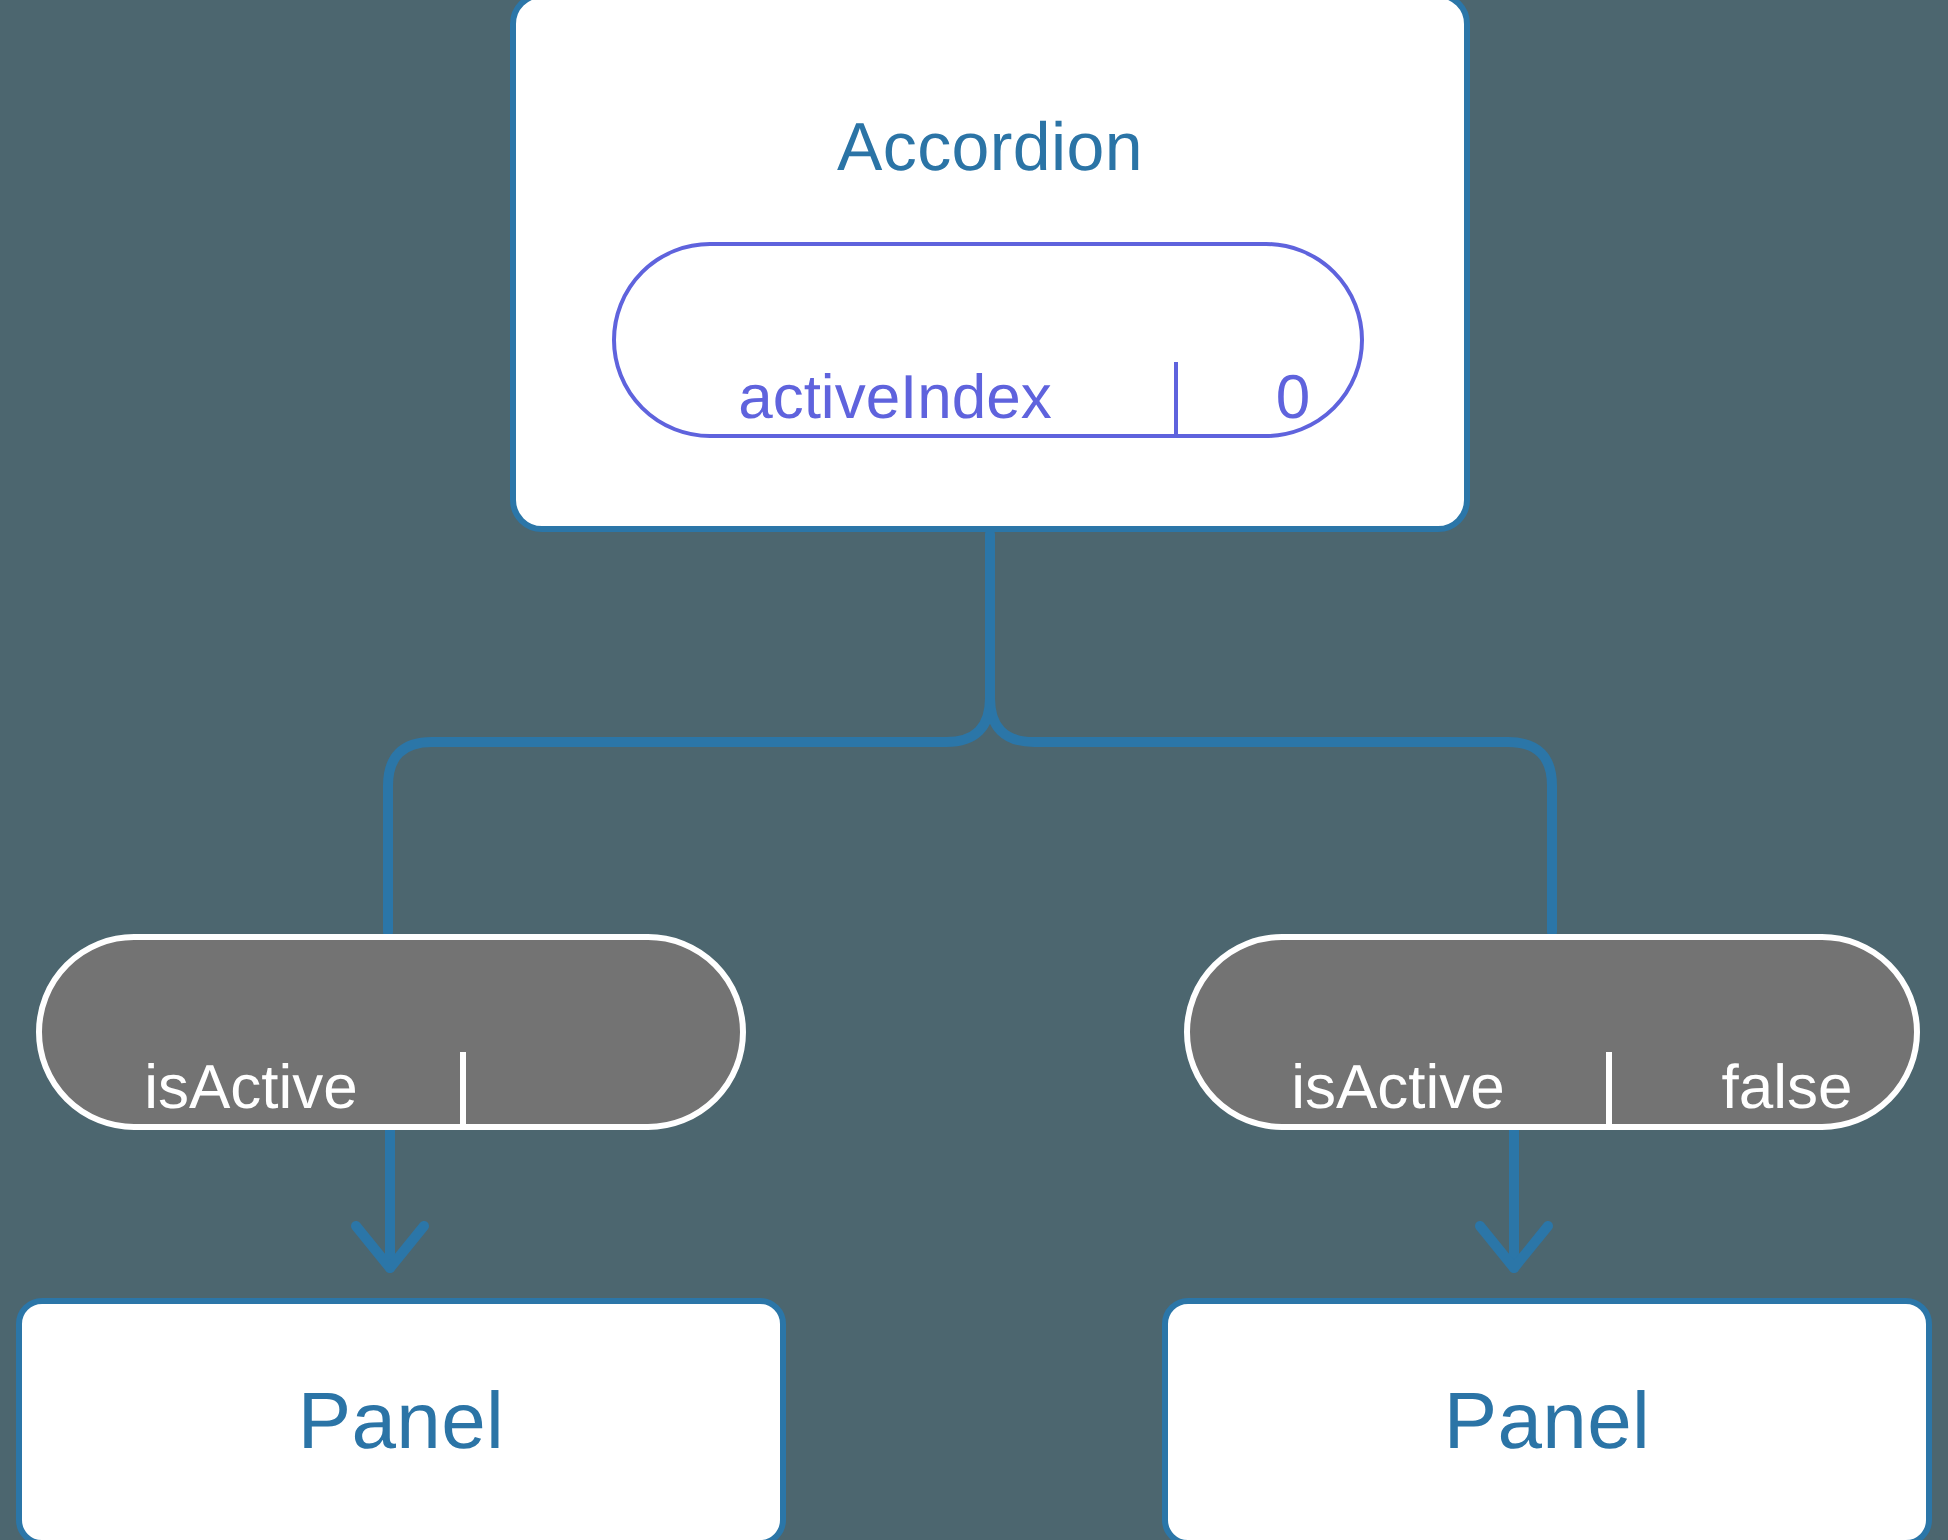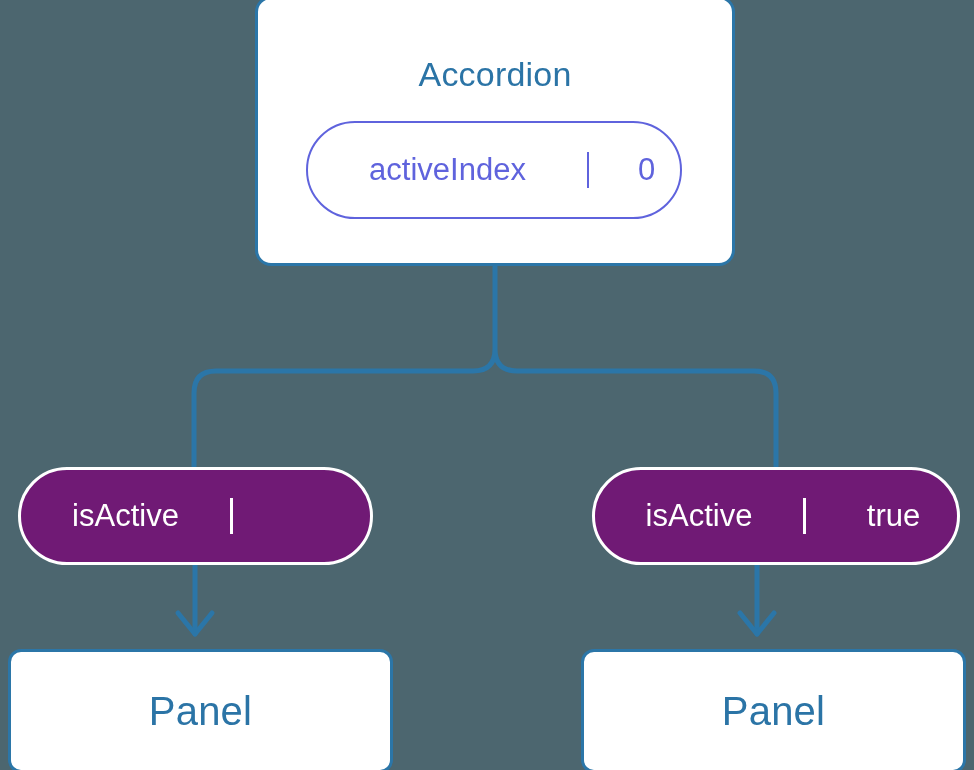--- a/index.html
+++ b/index.html
@@ -71,21 +71,21 @@
   #panel-left  { left: 8px; }
   #panel-right { left: 581px; }
   .panel-card .card-title {
     font-size: 40px;
   }
 
   
   .pill {
     position: absolute;
     display: flex;
-    align-items: center;
+    align-items: flex-end;
     box-sizing: border-box;
     z-index: 2;
     overflow: hidden;
     gap: 24px;
   }
   .pill .pill-key,
   .pill .pill-val {
     display: flex;
     align-items: center;
     justify-content: center;
@@ -112,21 +112,21 @@
   .pill-outline .pill-val {
     flex: 1;
     color: #5f63dd;
     font-size: 31px;
   }
 
   
   .pill-filled {
     top: 467px;
     height: 98px;
-    background: #701a75;
+    background: #737373;
     border: 3px solid #ffffff;
     border-radius: 49px;
   }
   .pill-filled .pill-key,
   .pill-filled .pill-val {
     color: #ffffff;
     font-size: 31px;
   }
   .pill-filled .pill-key {
     border-right: 3px solid #ffffff;
@@ -176,21 +176,21 @@
     <div class="pill-key">activeIndex</div>
     <div class="pill-val">0</div>
   </div>
 
   <div class="pill pill-filled" id="pill-left">
     <div class="pill-key">isActive</div>
   </div>
 
   <div class="pill pill-filled" id="pill-right">
     <div class="pill-key">isActive</div>
-    <div class="pill-val">true</div>
+    <div class="pill-val">false</div>
   </div>
 
   <div class="card panel-card" id="panel-left">
     <div class="card-title">Panel</div>
   </div>
 
   <div class="card panel-card" id="panel-right">
     <div class="card-title">Panel</div>
   </div>
 

